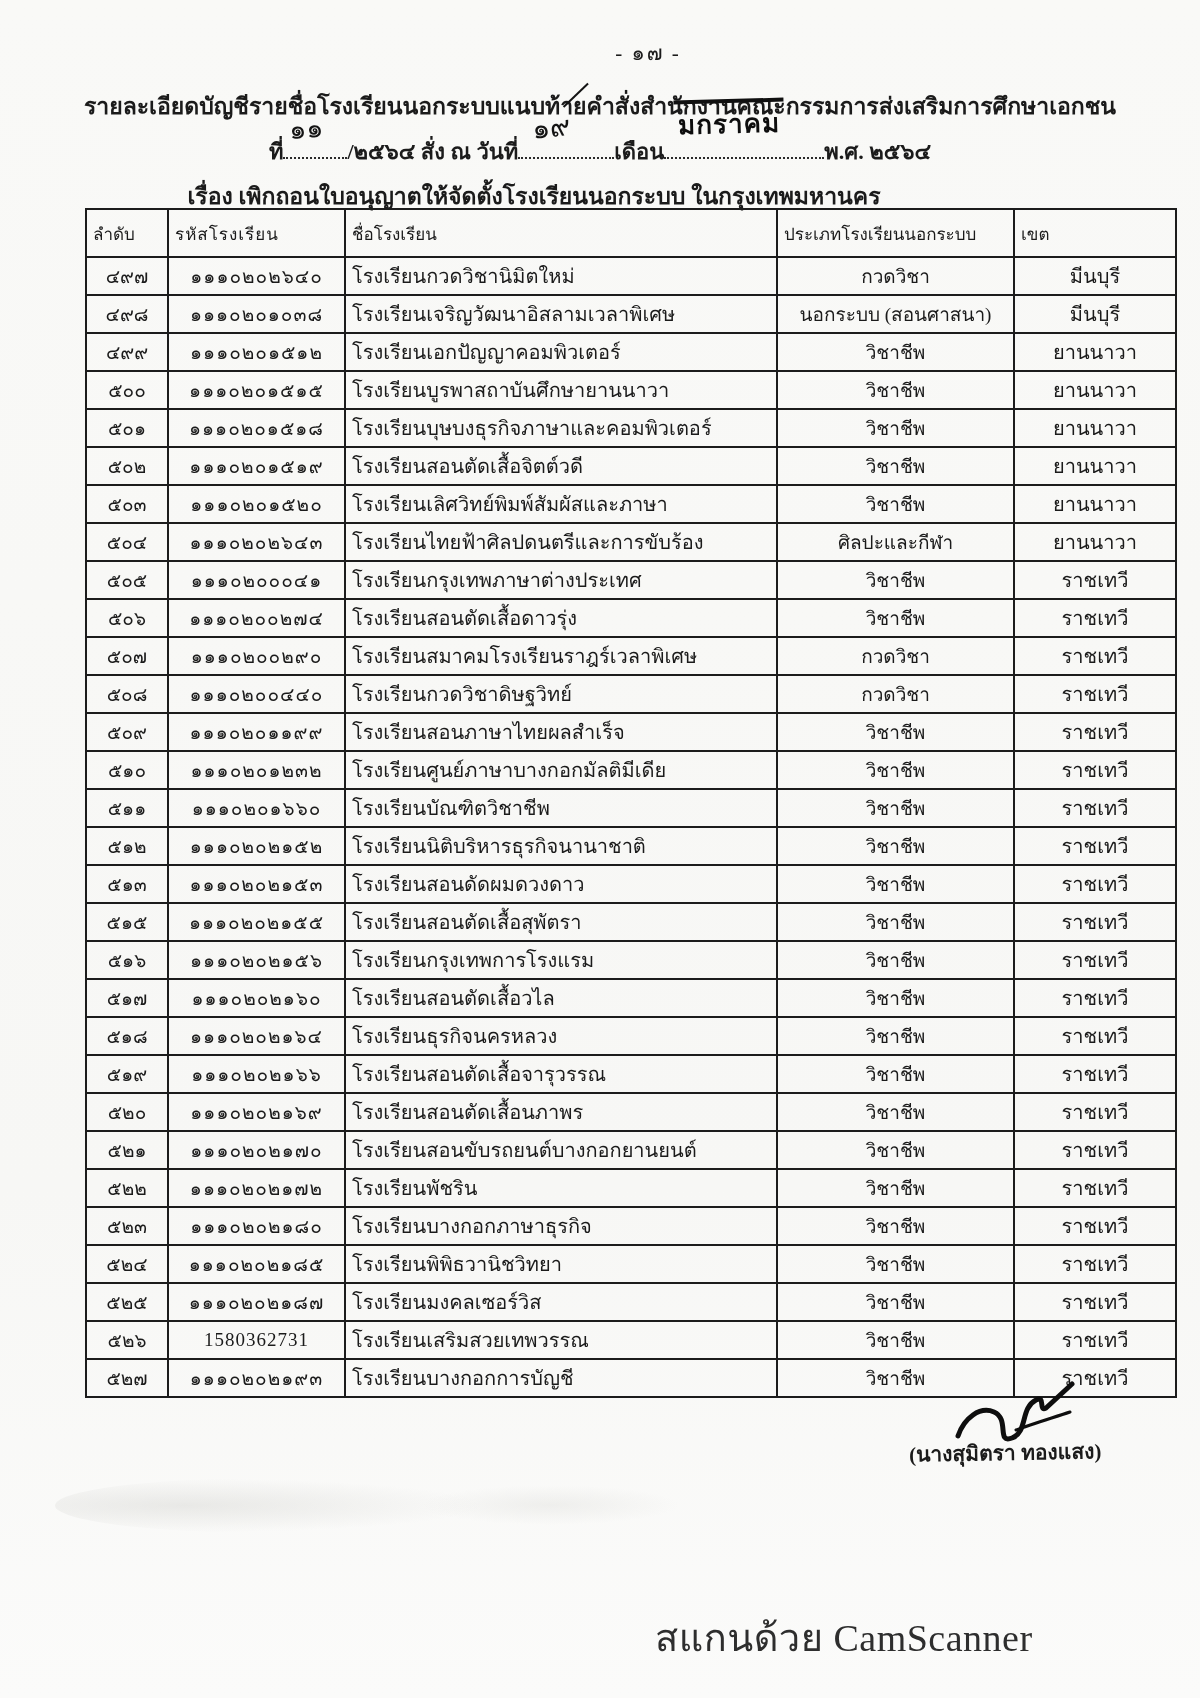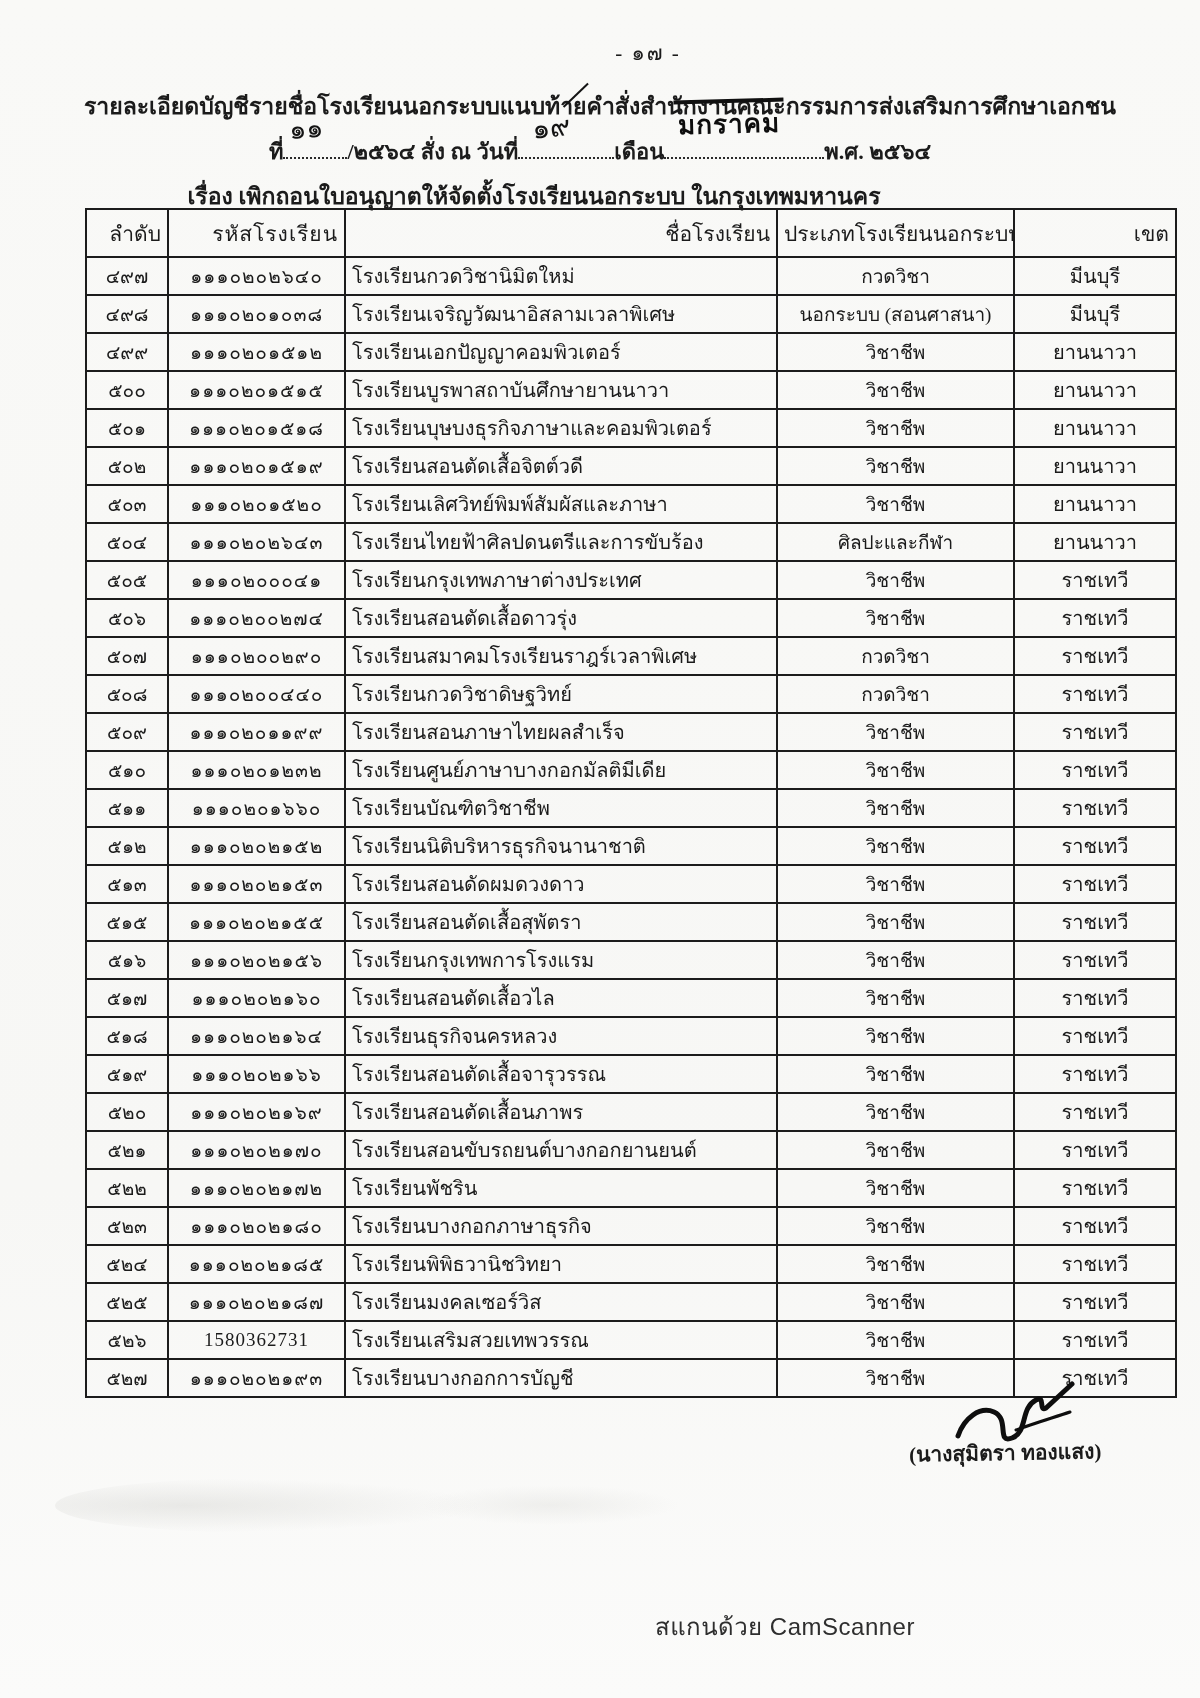--- a/index.html
+++ b/index.html
@@ -67,43 +67,43 @@
     position:absolute;left:85px;top:208px;width:1030px;
     border-collapse:collapse;table-layout:fixed;
     font-size:20px;
   }
   .doc-table th,.doc-table td{
     border:2px solid #1c1c1c;
     padding:2px 6px;
     overflow:hidden;white-space:nowrap;
   }
   .doc-table th{
-    height:42px;font-weight:400;font-size:21px;text-align:right;
+    height:42px;font-weight:400;font-size:17px;text-align:left;
   }
   .doc-table td{height:32px;}
   .col-no{width:68px;text-align:center;font-size:19px;}
   .col-code{width:163px;text-align:center;font-size:19px;letter-spacing:1px;margin-left:20px;}
   .col-name{width:418px;text-align:left;padding-left:10px;}
   .col-type{width:223px;text-align:center;font-size:19px;}
   .col-district{width:148px;text-align:center;font-size:20px;}
   
   .signature-block{
     position:absolute;left:890px;top:1378px;width:230px;
     text-align:center;
   }
   .signature-stroke{display:block;margin:0 auto -14px auto;}
   .signature-name{
     font-size:21px;font-weight:700;white-space:nowrap;
     transform:rotate(-1deg);display:inline-block;
   }
   
   .scanner-credit{
     position:absolute;left:655px;top:1607px;
-    font-family:Liberation Sans, sans-serif;
-    font-size:24px;color:#2e2e2e;letter-spacing:0.5px;
+    font-family:Liberation Serif, serif;
+    font-size:38px;color:#2e2e2e;letter-spacing:0.5px;
     white-space:nowrap;
   }
   .scan-artifact-1{
     position:absolute;left:55px;top:1478px;width:430px;height:55px;
     background:radial-gradient(ellipse at 30% 50%, #c9c9c5 0%, rgba(201,201,197,0) 70%);
     opacity:0.35;border-radius:50%;
   }
   .scan-artifact-2{
     position:absolute;left:420px;top:1485px;width:260px;height:40px;
     background:radial-gradient(ellipse at 50% 50%, #d4d4d0 0%, rgba(212,212,208,0) 70%);

